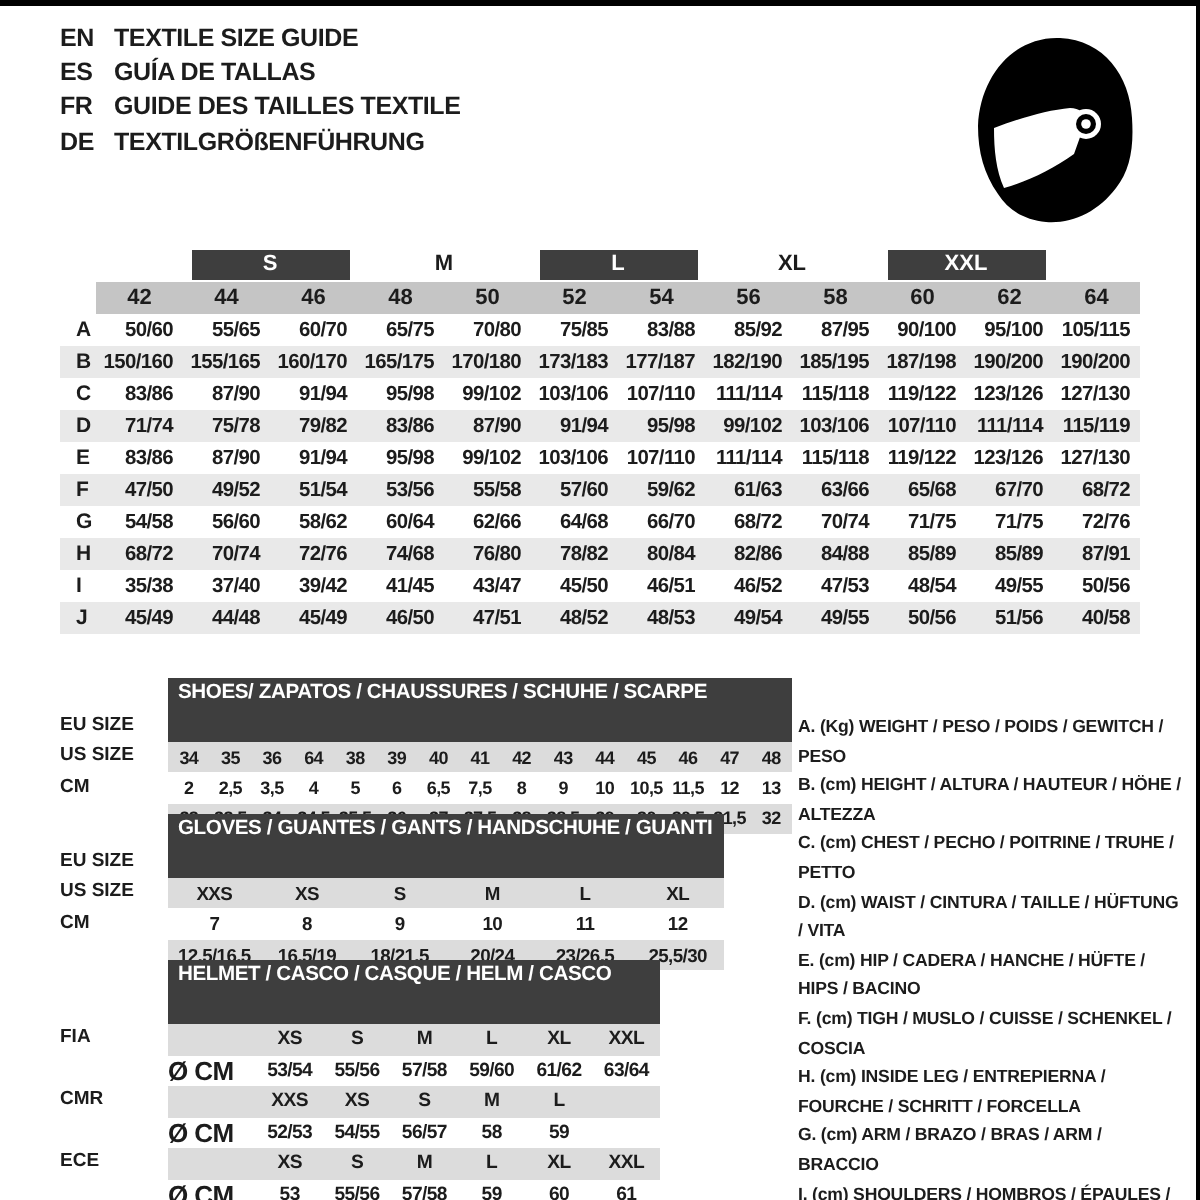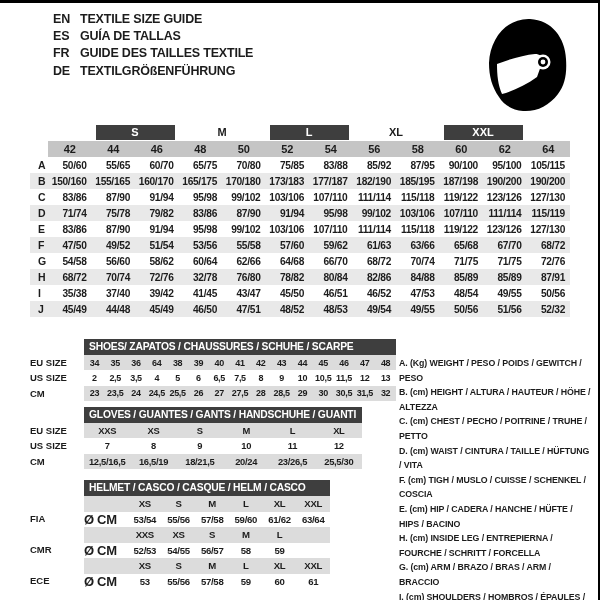--- a/index.html
+++ b/index.html
@@ -7,21 +7,21 @@
     --shaded-row:#dcdcdc; --text:#1c1c1c; --border:#000000;
   }
   html,body{margin:0;padding:0;background:#fff;}
   .page{
     position:relative;width:600px;height:600px;box-sizing:border-box;
     background:#fff;color:var(--text);
     border-top:3px solid var(--border);border-right:2px solid var(--border);
     font-family:"Liberation Sans",sans-serif;overflow:hidden;
   }
   
-  .lang-block{position:absolute;left:53px;top:7px;}
+  .lang-block{position:absolute;left:30px;top:7px;}
   .lang-row{display:flex;height:17.4px;align-items:center;font-weight:bold;font-size:12.5px;letter-spacing:-0.2px;}
   .lang-row .code{width:27px;}
   
   .helmet-icon{position:absolute;left:486px;top:14px;}
   
   .textile{position:absolute;left:30px;top:122px;width:540px;font-weight:bold;}
   .t-grid{display:grid;grid-template-columns:18px repeat(12,1fr);}
   .group-row{height:15px;margin-bottom:1px;}
   .group-cell{text-align:center;font-size:11px;line-height:15px;}
   .group-cell.dark{background:var(--dark-bar);color:#fff;margin:0 4px;}
@@ -36,21 +36,21 @@
   .sec-shoes{left:30px;top:336px;}
   .sec-gloves{left:30px;top:404px;}
   .sec-helmet{left:30px;top:477px;}
   .labels-col{width:54px;padding-top:16px;box-sizing:border-box;}
   .side-label{height:15.3px;line-height:15.3px;font-size:9.5px;}
   .helm-label{height:31px;display:flex;align-items:flex-end;line-height:15.5px;}
   .mini-table{display:block;}
   .w-shoes{width:312px;}
   .w-gloves{width:278px;}
   .w-helmet{width:246px;}
-  .bar{background:var(--dark-bar);color:#fff;height:16px;line-height:15px;font-size:10.3px;padding-left:5px;white-space:nowrap;letter-spacing:-0.2px;}
+  .bar{background:var(--dark-bar);color:#fff;height:32px;line-height:15px;font-size:10.3px;padding-left:5px;white-space:nowrap;letter-spacing:-0.2px;}
   .m-row{display:grid;height:15.3px;align-items:center;text-align:center;font-size:9px;letter-spacing:-0.3px;}
   .m-row.shaded{background:var(--shaded-row);}
   .cols15{grid-template-columns:repeat(15,1fr);}
   .cols6{grid-template-columns:repeat(6,1fr);font-size:9.4px;}
   .helm{grid-template-columns:44px repeat(6,1fr);height:15.5px;font-size:9.6px;}
   .m-cell{white-space:nowrap;}
   .m-cell.unit{text-align:left;font-size:13px;}
   
   .legend{position:absolute;left:399px;top:353px;width:194px;font-weight:bold;font-size:8.8px;line-height:14.6px;letter-spacing:-0.1px;}
 </style>
@@ -215,21 +215,21 @@
           <div class="val-cell">70/74</div>
           <div class="val-cell">71/75</div>
           <div class="val-cell">71/75</div>
           <div class="val-cell">72/76</div>
         </div>
         <div class="t-grid t-row striped">
           <div class="letter-cell">H</div>
           <div class="val-cell">68/72</div>
           <div class="val-cell">70/74</div>
           <div class="val-cell">72/76</div>
-          <div class="val-cell">32/78</div>
+          <div class="val-cell">74/68</div>
           <div class="val-cell">76/80</div>
           <div class="val-cell">78/82</div>
           <div class="val-cell">80/84</div>
           <div class="val-cell">82/86</div>
           <div class="val-cell">84/88</div>
           <div class="val-cell">85/89</div>
           <div class="val-cell">85/89</div>
           <div class="val-cell">87/91</div>
         </div>
         <div class="t-grid t-row">
@@ -253,21 +253,21 @@
           <div class="val-cell">44/48</div>
           <div class="val-cell">45/49</div>
           <div class="val-cell">46/50</div>
           <div class="val-cell">47/51</div>
           <div class="val-cell">48/52</div>
           <div class="val-cell">48/53</div>
           <div class="val-cell">49/54</div>
           <div class="val-cell">49/55</div>
           <div class="val-cell">50/56</div>
           <div class="val-cell">51/56</div>
-          <div class="val-cell">52/32</div>
+          <div class="val-cell">40/58</div>
         </div>
       </div>
   </div>
 
   <div class="section sec-shoes">
     <div class="labels-col" id="shoes-labels">
         <div class="side-label">EU SIZE</div>
         <div class="side-label">US SIZE</div>
         <div class="side-label">CM</div>
       </div>
@@ -431,20 +431,20 @@
           </div>
         </div>
     </div>
   </div>
 
   <div class="legend" id="legend-list">
       <div class="legend-item">A. (Kg) WEIGHT / PESO / POIDS / GEWITCH / PESO</div>
       <div class="legend-item">B. (cm) HEIGHT / ALTURA / HAUTEUR / HÖHE / ALTEZZA</div>
       <div class="legend-item">C. (cm) CHEST / PECHO / POITRINE / TRUHE / PETTO</div>
       <div class="legend-item">D. (cm) WAIST / CINTURA / TAILLE / HÜFTUNG / VITA</div>
+      <div class="legend-item">E. (cm) HIP / CADERA / HANCHE / HÜFTE / HIPS /  BACINO</div>
       <div class="legend-item">F.  (cm) TIGH / MUSLO / CUISSE / SCHENKEL / COSCIA</div>
-      <div class="legend-item">E. (cm) HIP / CADERA / HANCHE / HÜFTE / HIPS /  BACINO</div>
       <div class="legend-item">H. (cm) INSIDE LEG / ENTREPIERNA / FOURCHE / SCHRITT / FORCELLA</div>
       <div class="legend-item">G. (cm) ARM  / BRAZO / BRAS / ARM / BRACCIO</div>
       <div class="legend-item">I.  (cm) SHOULDERS / HOMBROS / ÉPAULES / SCHULTERN / SPALLE</div>
     </div>
 
 </div>
 
 </body></html>

